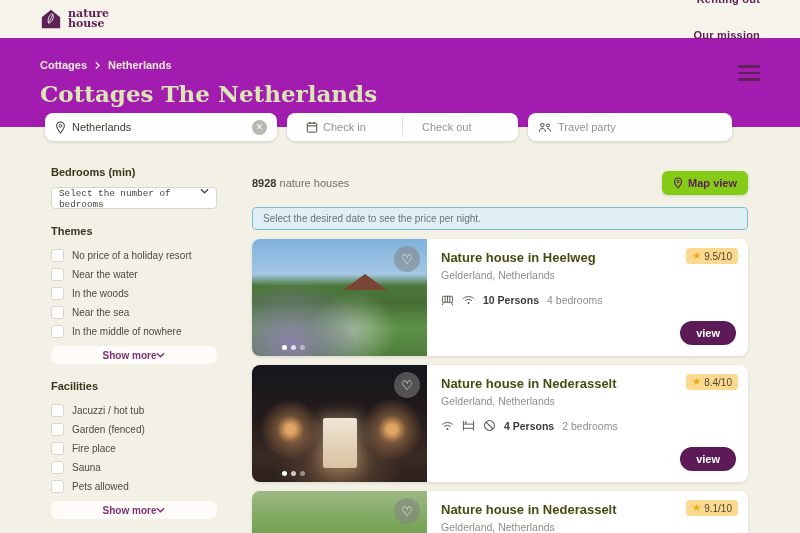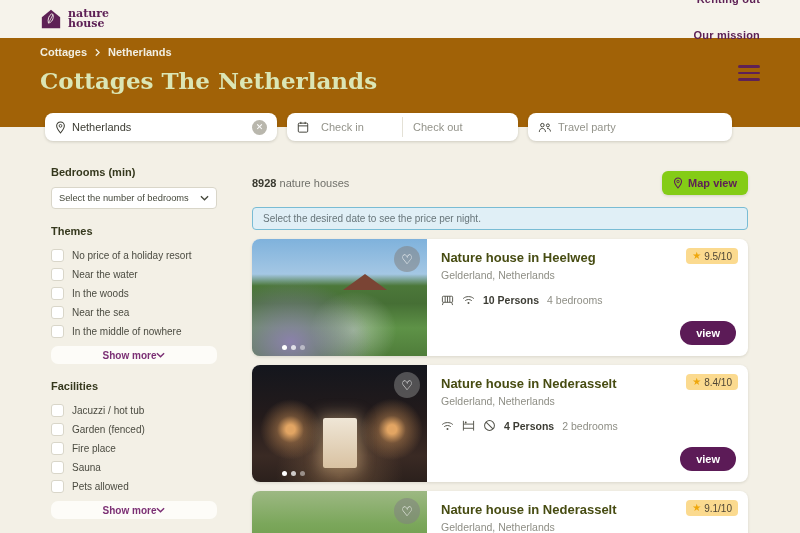--- a/index.html
+++ b/index.html
@@ -11,48 +11,48 @@
             display:flex; align-items:center; justify-content:space-between; padding:0 40px; z-index:5;}
   .logo { display:flex; align-items:center; gap:6px; cursor:pointer; }
   .logo-text { font-family:"DejaVu Serif", serif; font-weight:bold; color:#5e2156;
                font-size:11px; line-height:10.5px; }
   .nav { display:flex; align-items:flex-end; gap:24px;flex-direction:column; }
   .nav-link { font-size:11px; font-weight:bold; color:#5e2156; cursor:pointer; letter-spacing:.2px; }
   .hamburger { width:22px; display:flex; flex-direction:column; gap:4px; cursor:pointer; }
   .hamburger span { height:2.5px; background:#5e2156; border-radius:2px; }
 
   
-  .hero { position:absolute; top:38px; left:0; right:0; height:89px; background:#a16207; padding:8px 40px 0; }
+  .hero { position:absolute; top:38px; left:0; right:0; height:89px; background:#a21caf; padding:21px 40px 0; }
   .breadcrumb { display:flex; align-items:center; gap:8px; font-size:11px; font-weight:bold; color:#f2efe2; }
   .crumb { cursor:pointer; }
   .hero-title { margin-top:9px; font-family:"DejaVu Serif", serif; font-size:23px; font-weight:bold; color:#dbe6b5; }
 
   
   .searchbar { position:absolute; top:113px; left:45px; display:flex; gap:10px; z-index:6; }
   .sfield { background:#fff; border-radius:8px; height:28px; display:flex; align-items:center;
             padding:0 10px; box-shadow:0 1px 3px rgba(40,40,20,.18); }
   .sfield.location { width:232px; }
   .sfield.dates { width:231px; padding:0; }
-  .dates .half { flex:1; display:flex; align-items:center; gap:12px; padding:0 10px; height:100%; }
+  .dates .half { flex:1; display:flex; align-items:center; gap:5px; padding:0 19px; height:100%; }
   .dates .divider { width:1px; background:#e4e1d6; height:70%; }
   .sfield.party { width:204px; }
   input.ghost { border:none; outline:none; background:transparent; font-size:11px; color:#3c3c33;
                 width:100%; font-family:inherit; }
   input.ghost::placeholder { color:#93938a; }
   .field-icon { color:#4c4c40; display:flex; margin-right:6px; flex-shrink:0; }
   .dates .field-icon { margin-right:0; }
   .clear-btn { width:15px; height:15px; border-radius:50%; background:#b9b7ad; color:#fff;
                font-size:9px; line-height:15px; text-align:center; cursor:pointer; flex-shrink:0; }
 
   
   .sidebar { position:absolute; top:166px; left:51px; width:166px; }
   .side-heading { font-size:11px; font-weight:bold; color:#35381d; margin-bottom:9px; }
   .select-box { height:22px; background:#fff; border:1px solid #d9d6c9; border-radius:4px;
-                display:flex; align-items:center; justify-content:space-between; padding:0 7px;
-                font-size:9.3px; color:#44473a; cursor:pointer; }
+                display:flex; align-items:flex-start; justify-content:space-between; padding:0 7px;
+                font-size:9.3px; color:#44473a; cursor:pointer;font-family:Liberation Mono, monospace; }
   .side-section { margin-bottom:16px; }
   .check-row { display:flex; align-items:center; gap:8px; height:19px; cursor:pointer; }
   .checkbox { width:13px; height:13px; background:#fff; border:1px solid #d9d6c9; border-radius:3px; flex-shrink:0; }
   .check-label { font-size:10px; color:#4b4b41; }
   .show-more { height:18px; background:#fdfcf8; border-radius:7px; display:flex; align-items:center;
                justify-content:center; color:#7b2f74; font-size:10px; font-weight:bold;
                margin-top:5px; cursor:pointer; }
 
   
   .main { position:absolute; top:171px; left:252px; width:496px; }

